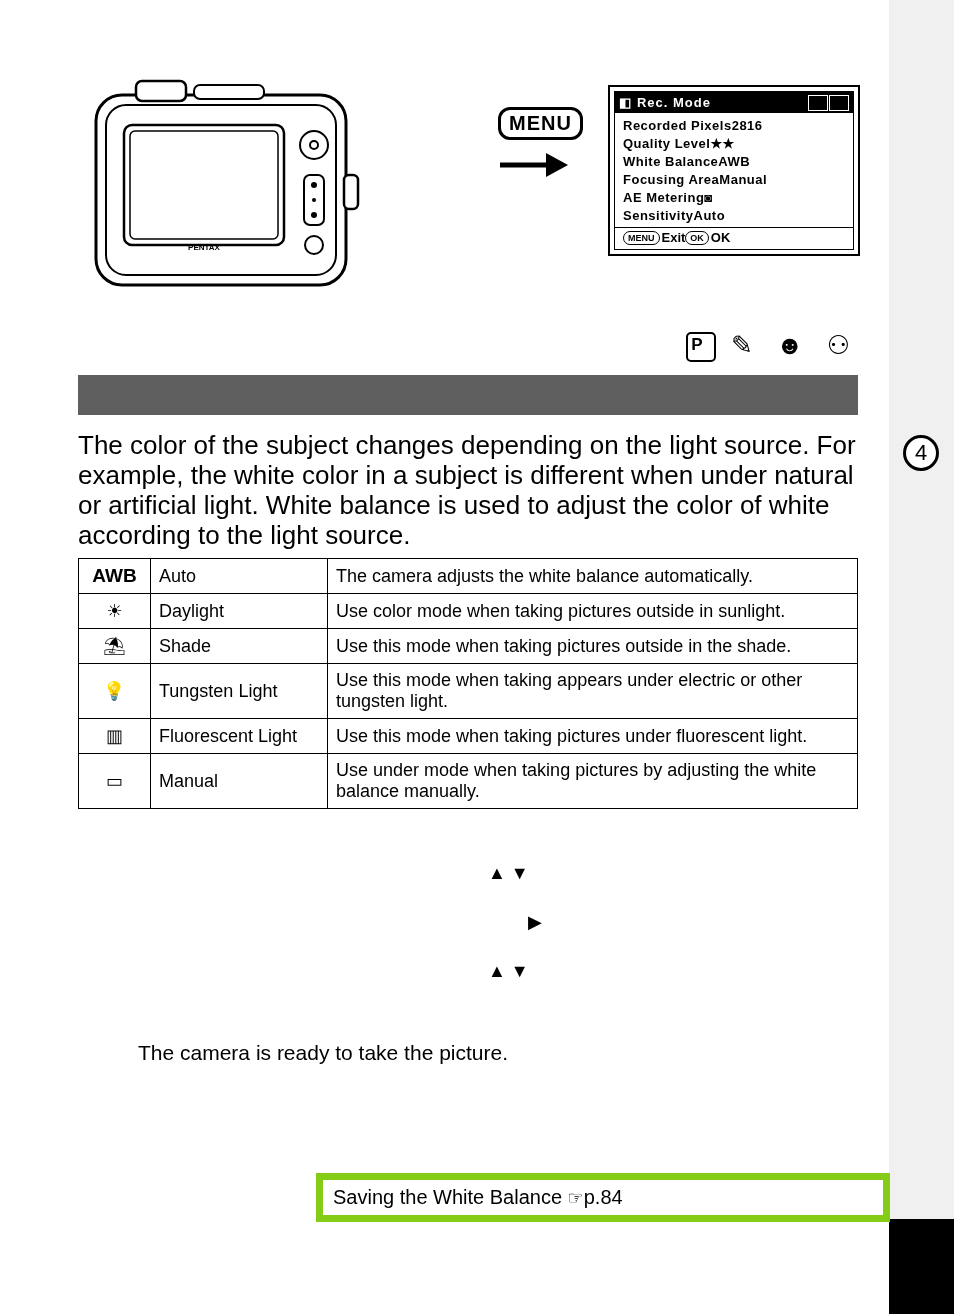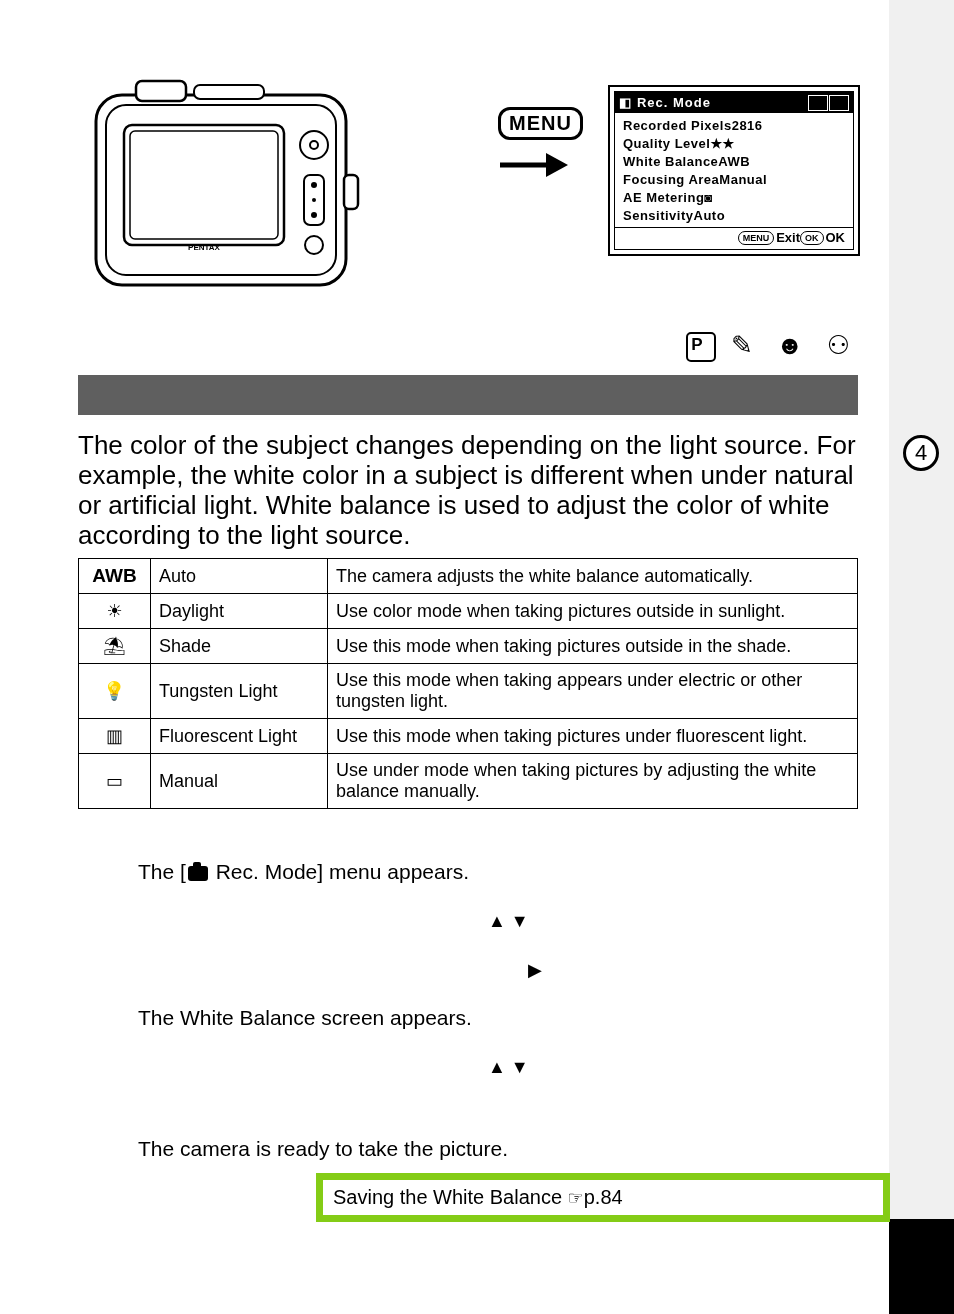--- a/index.html
+++ b/index.html
@@ -14,21 +14,21 @@
   .top{position:relative;height:280px}
   .camera{position:absolute;left:8px;top:30px;width:280px;height:235px}
   .menu-btn{position:absolute;left:420px;top:62px}
   .menu-pill{display:inline-block;border:3px solid #000;border-radius:12px;padding:2px 8px;font-weight:bold;letter-spacing:1px;font-size:20px}
   .arrow-down{position:absolute;left:420px;top:100px;width:70px;height:40px}
   .lcd{position:absolute;left:530px;top:40px;width:248px;border:2px solid #000}
   .lcd-inner{margin:4px;border:1px solid #000}
   .lcd-tab{background:#000;color:#fff;font-size:13px;font-weight:bold;letter-spacing:1px;padding:2px 4px;display:flex;align-items:center;justify-content:space-between}
   .lcd-list{padding:4px 8px 2px 8px}
   .lcd-row{display:flex;justify-content:flex-start;font-size:13px;font-weight:bold;letter-spacing:.5px;line-height:18px}
-  .lcd-foot{display:flex;justify-content:flex-end;font-size:13px;font-weight:bold;padding:2px 8px 4px 8px;border-top:1px solid #000}
+  .lcd-foot{display:flex;justify-content:flex-start;font-size:13px;font-weight:bold;padding:2px 8px 4px 8px;border-top:1px solid #000}
   .sm-pill{display:inline-block;border:1.5px solid #000;border-radius:7px;padding:0 4px;font-size:9px;font-weight:bold;line-height:12px;vertical-align:middle;margin-right:2px;background:#fff;color:#000}
   .tabicons span{display:inline-block;width:18px;height:14px;border:1.5px solid #fff;margin-left:1px;vertical-align:middle}
   
   .mode-icons{position:absolute;right:0;top:285px;font-size:26px;letter-spacing:8px}
   .p-box{display:inline-block;border:2.5px solid #000;border-radius:5px;width:26px;height:26px;line-height:22px;text-align:center;font-weight:bold;font-size:17px;vertical-align:middle}
   
   .greybar{position:absolute;left:0;top:330px;width:780px;height:40px;background:#5f5f5f}
   
   .intro{position:absolute;left:0;top:385px;width:780px;font-size:26px;line-height:30px}
   
@@ -167,30 +167,26 @@
       </tr>
       <tr>
         <td class="ic">▭</td>
         <td class="nm">Manual</td>
         <td>Use under mode when taking pictures by adjusting the white balance manually.</td>
       </tr>
     </tbody>
       </table>
 
     <div class="steps">
-      <p>
-        <span>The [</span><span class="camglyph"></span><span> Rec. Mode] menu appears.</span>
-      </p>
       <p style="text-align:left;padding-left:350px">
         <span class="tri">▲ ▼</span>
       </p>
       <p style="text-align:left;padding-left:390px">
         <span class="tri">▶</span>
       </p>
-      <p>The White Balance screen appears.</p>
       <p style="text-align:left;padding-left:350px">
         <span class="tri">▲ ▼</span>
       </p>
       <p style="height:20px"></p>
       <p>The camera is ready to take the picture.</p>
     </div>
 
     <div class="savebox">
       <span>Saving the White Balance </span><span class="hand">☞</span><span>p.84</span>
     </div>

